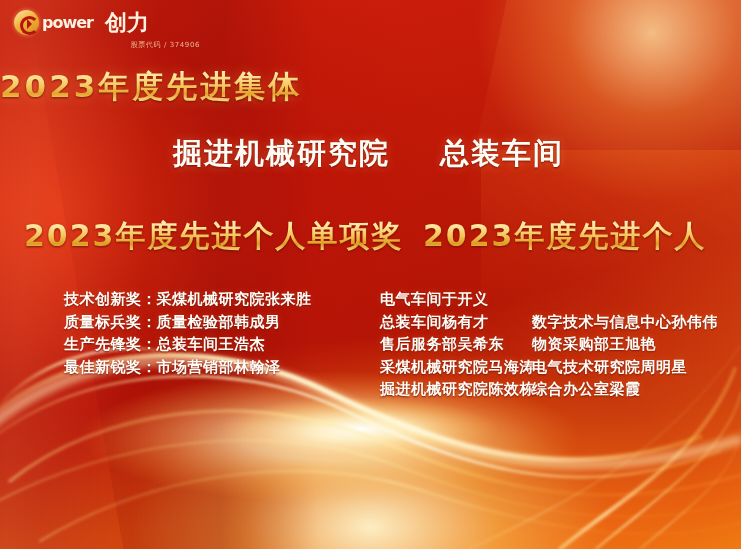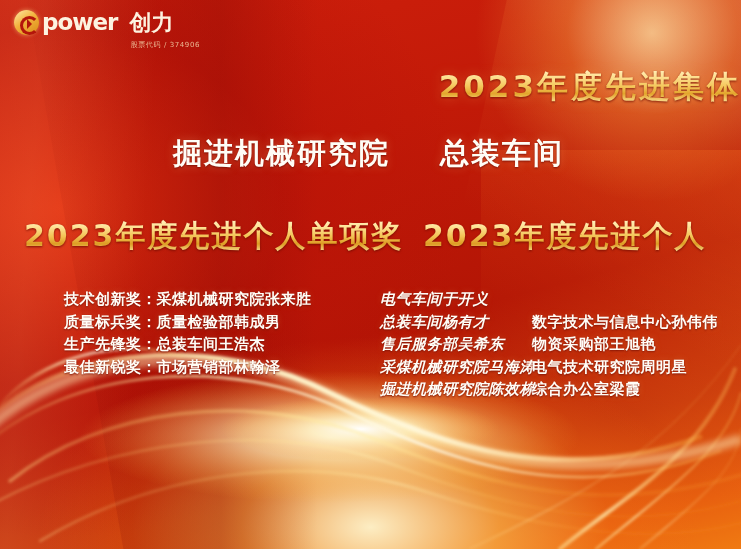--- a/index.html
+++ b/index.html
@@ -53,37 +53,37 @@
     content:""; position:absolute; left:6px; top:6px; width:13px; height:13px;
     border:3px solid #b4150a; border-radius:50%;
     border-right-color:transparent;
   }
   .logo-mark::after {
     content:""; position:absolute; right:2px; top:9px;
     width:0; height:0; border:5px solid transparent; border-left-color:#b4150a;
   }
   .logo-word {
     font-family:"DejaVu Sans","Liberation Sans",sans-serif;
-    font-size:23px; font-weight:bold; letter-spacing:-1px;
+    font-size:16px; font-weight:bold; letter-spacing:-1px;
     color:#fdf3e0; line-height:1;
   }
   .logo-cn {
     font-size:22px; font-weight:bold; color:#fdf3e0; line-height:1;
     letter-spacing:0px; margin-left:9px;
   }
   .logo-code {
     margin-top:5px; text-align:right; padding-right:4px;
     font-size:7px; color:#f3cfa6; letter-spacing:.6px; opacity:.88;
   }
 
   
   .cn { font-family:"DejaVu Sans","Liberation Sans",sans-serif; }
 
   .gold-big {
-    text-align:right;
+    text-align:left;
     font-size:31px; font-weight:bold; letter-spacing:3px;
     background:linear-gradient(180deg,#fff6d0 0%,#ffe49a 22%,#f5c75c 48%,#e3a52c 66%,#fbe39b 88%,#f6cd6a 100%);
     -webkit-background-clip:text; background-clip:text;
     -webkit-text-fill-color:transparent; color:transparent;
     filter:drop-shadow(0 1px 1px rgba(110,10,0,.75)) drop-shadow(0 0 6px rgba(255,200,90,.25));
   }
   #title-collective { position:absolute; left:0; right:0; top:66px; }
 
   #title-units {
     position:absolute; left:0; right:4px; top:134px;
@@ -113,21 +113,21 @@
     font-size:15px; font-weight:bold; color:#fffdf7;
     letter-spacing:.5px; line-height:22.5px; white-space:nowrap;
     text-shadow:0 1px 2px rgba(120,14,2,.9), 0 0 7px rgba(255,180,110,.22);
   }
   #list-left { left:64px; top:288px; }
   #list-left .row { text-align:left; }
   #list-left .colon { letter-spacing:0; }
 
   #list-right { left:380px; top:288px; }
   #list-right .row { display:flex; }
-  #list-right .c1 { width:152px;font-style:italic; }
+  #list-right .c1 { width:152px; }
   #list-right .c2 { width:auto; }
 </style>
 </head>
 <body>
 
 <div id="stage">
 
   <div class="fold a"></div>
   <div class="fold b"></div>
   <div class="fold c"></div>

